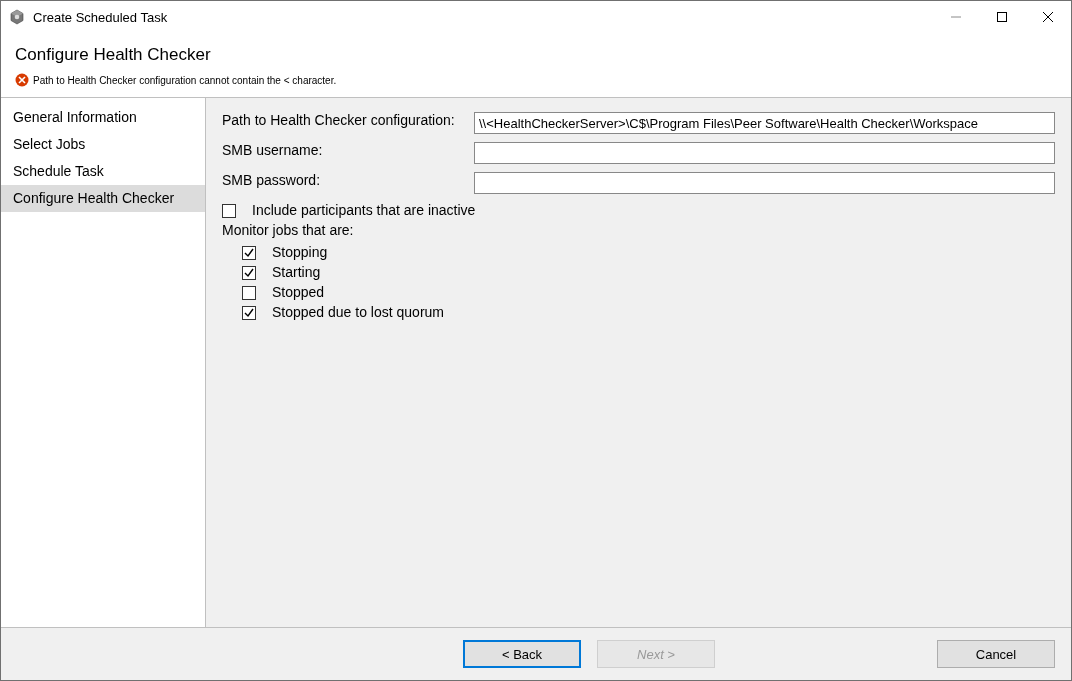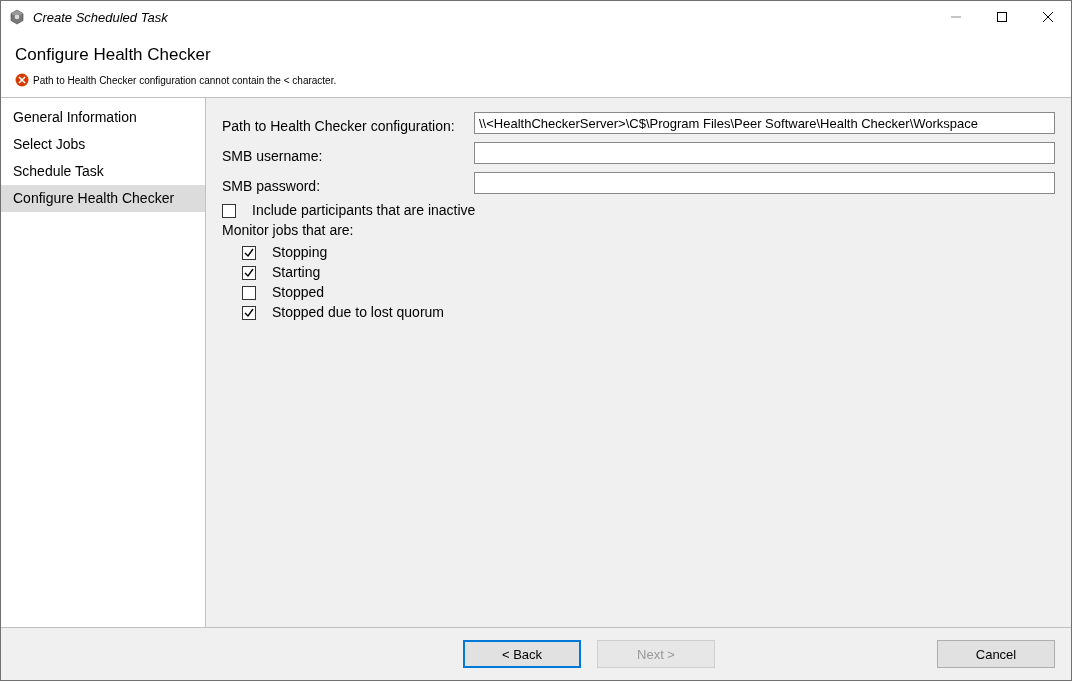--- a/index.html
+++ b/index.html
@@ -32,21 +32,20 @@
   }
   .titlebar .icon {
     width: 16px; height: 16px;
     margin-right: 8px;
     display: inline-flex;
     align-items: center; justify-content: center;
   }
   .titlebar .title {
     flex: 1;
     font-size: 13px;
-    font-style: italic;
   }
   .titlebar .controls {
     display: flex;
     height: 100%;
   }
   .titlebar .controls .ctrl {
     width: 46px;
     display: flex;
     align-items: center;
     justify-content: center;
@@ -103,21 +102,21 @@
   .panel {
     flex: 1;
     background: #f0f0f0;
     padding: 14px 16px;
     box-sizing: border-box;
     overflow: hidden;
   }
 
   .form-row {
     display: flex;
-    align-items: flex-end;
+    align-items: flex-start;
     margin-bottom: 8px;
   }
   .form-row .label {
     width: 252px;
     min-width: 252px;
     font-size: 14px;
   }
   .form-row input[type="text"],
   .form-row input[type="password"] {
     flex: 1;
@@ -181,20 +180,21 @@
     margin-left: 0;
   }
   .buttonbar .btn.primary {
     border: 2px solid #0078d7;
     background: #e1e1e1;
   }
   .buttonbar .btn.disabled {
     color: #9a9a9a;
     background: #e7e7e7;
     border: 1px solid #cfcfcf;
+    font-style: italic;
   }
   .buttonbar .spacer { flex: 1; }
   .buttonbar .gap { width: 190px; }
 </style>
 </head>
 <body>
 
 <div class="window">
 
   <div class="titlebar">

